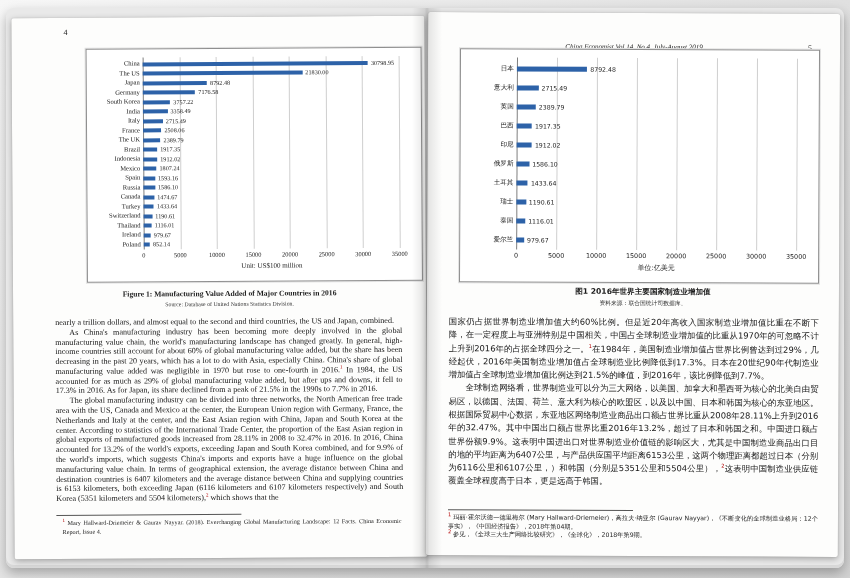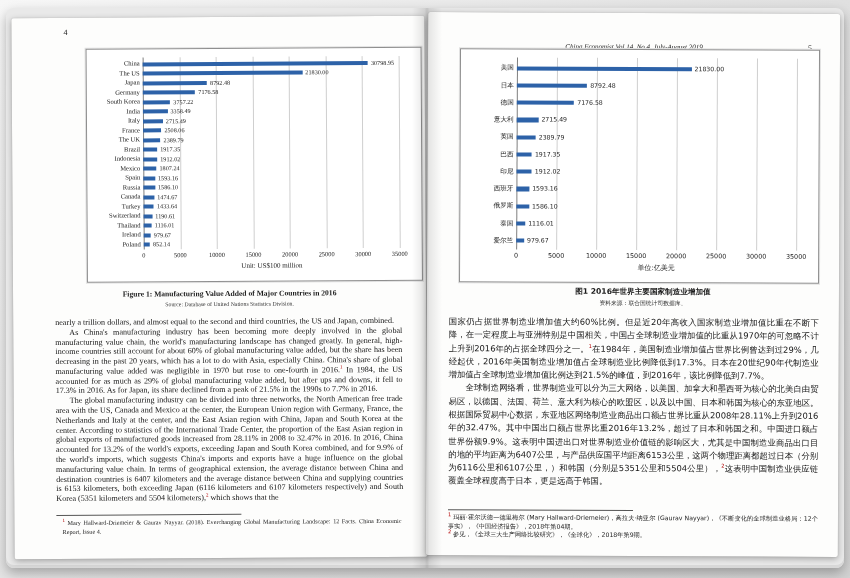--- a/index.html
+++ b/index.html
@@ -271,41 +271,27 @@
           <div class="grid" style="left: 14.2857%;"></div>
           <div class="grid" style="left: 28.5714%;"></div>
           <div class="grid" style="left: 42.8571%;"></div>
           <div class="grid" style="left: 57.1429%;"></div>
           <div class="grid" style="left: 71.4286%;"></div>
           <div class="grid" style="left: 85.7143%;"></div>
           <div class="grid" style="left: 100%;"></div>
         </div>
       <div class="rows">
           <div class="crow">
-            <span class="lbl">美国</span>
-            <div class="track">
-              <div class="bar" style="width: 62.3714%; background: rgb(45, 98, 168);"></div>
-              <span class="val" style="left: calc(62.3714% + 3px);">21830.00</span>
-            </div>
-          </div>
-          <div class="crow">
             <span class="lbl">日本</span>
             <div class="track">
               <div class="bar" style="width: 25.1214%; background: rgb(45, 98, 168);"></div>
               <span class="val" style="left: calc(25.1214% + 3px);">8792.48</span>
             </div>
           </div>
           <div class="crow">
-            <span class="lbl">德国</span>
-            <div class="track">
-              <div class="bar" style="width: 20.5045%; background: rgb(45, 98, 168);"></div>
-              <span class="val" style="left: calc(20.5045% + 3px);">7176.58</span>
-            </div>
-          </div>
-          <div class="crow">
             <span class="lbl">意大利</span>
             <div class="track">
               <div class="bar" style="width: 7.75854%; background: rgb(45, 98, 168);"></div>
               <span class="val" style="left: calc(7.75854% + 3px);">2715.49</span>
             </div>
           </div>
           <div class="crow">
             <span class="lbl">英国</span>
             <div class="track">
               <div class="bar" style="width: 6.82797%; background: rgb(45, 98, 168);"></div>
@@ -320,31 +306,38 @@
             </div>
           </div>
           <div class="crow">
             <span class="lbl">印尼</span>
             <div class="track">
               <div class="bar" style="width: 5.46291%; background: rgb(45, 98, 168);"></div>
               <span class="val" style="left: calc(5.46291% + 3px);">1912.02</span>
             </div>
           </div>
           <div class="crow">
-            <span class="lbl">西班牙</span>
-            <div class="track">
-              <div class="bar" style="width: 4.55189%; background: rgb(45, 98, 168);"></div>
-              <span class="val" style="left: calc(4.55189% + 3px);">1593.16</span>
-            </div>
-          </div>
-          <div class="crow">
             <span class="lbl">俄罗斯</span>
             <div class="track">
               <div class="bar" style="width: 4.53171%; background: rgb(45, 98, 168);"></div>
               <span class="val" style="left: calc(4.53171% + 3px);">1586.10</span>
+            </div>
+          </div>
+          <div class="crow">
+            <span class="lbl">土耳其</span>
+            <div class="track">
+              <div class="bar" style="width: 4.09611%; background: rgb(45, 98, 168);"></div>
+              <span class="val" style="left: calc(4.09611% + 3px);">1433.64</span>
+            </div>
+          </div>
+          <div class="crow">
+            <span class="lbl">瑞士</span>
+            <div class="track">
+              <div class="bar" style="width: 3.40174%; background: rgb(45, 98, 168);"></div>
+              <span class="val" style="left: calc(3.40174% + 3px);">1190.61</span>
             </div>
           </div>
           <div class="crow">
             <span class="lbl">泰国</span>
             <div class="track">
               <div class="bar" style="width: 3.1886%; background: rgb(45, 98, 168);"></div>
               <span class="val" style="left: calc(3.1886% + 3px);">1116.01</span>
             </div>
           </div>
           <div class="crow">

